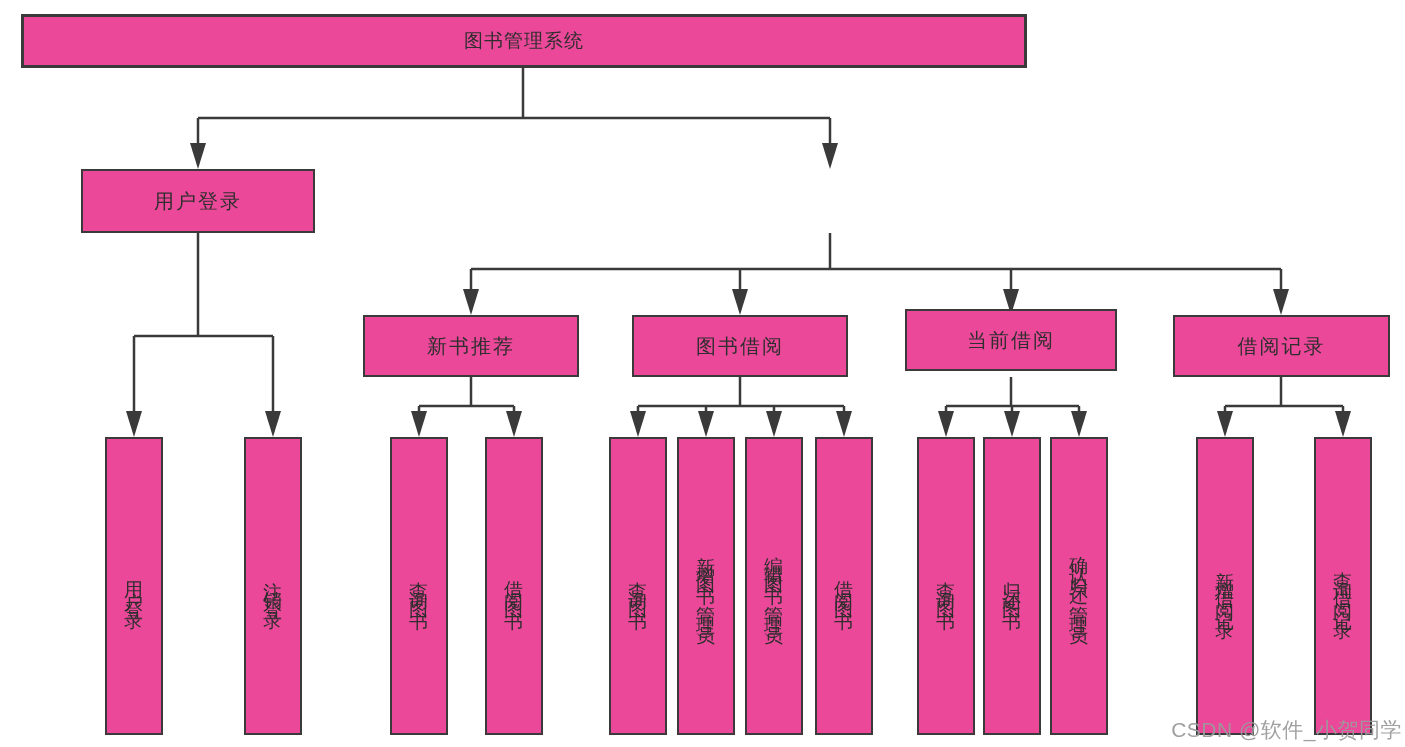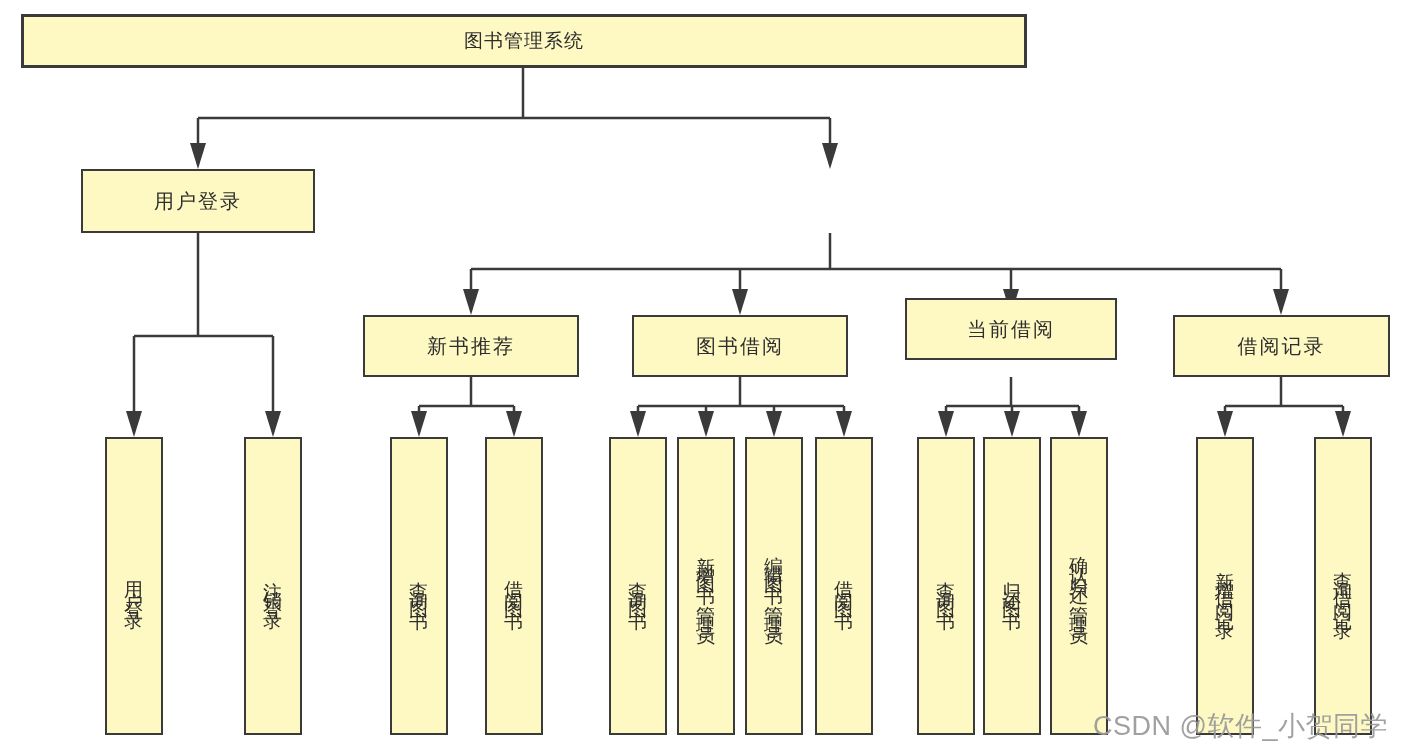--- a/index.html
+++ b/index.html
@@ -17,21 +17,21 @@
   }
   svg.connectors {
     position: absolute;
     left: 0; top: 0;
     width: 1405px;
     height: 747px;
   }
   .node {
     position: absolute;
     box-sizing: border-box;
-    background: #fef9c3;
+    background: #ec4899;
     border: 2px solid #3a3a3a;
     display: flex;
     align-items: center;
     justify-content: center;
     color: #2e2e2e;
   }
   .node.root {
     border-width: 3px;
   }
   .node.h span {
@@ -46,23 +46,23 @@
   .node.v span {
     writing-mode: vertical-rl;
     text-orientation: mixed;
     font-size: 19px;
     line-height: 1;
     letter-spacing: 10px;
     white-space: nowrap;
   }
   .watermark {
     position: absolute;
-    right: 17px;
+    right: 3px;
     bottom: 3px;
-    font-size: 27px;
+    font-size: 21px;
     letter-spacing: 0.5px;
     color: rgba(155, 155, 155, 0.95);
     white-space: nowrap;
     z-index: 5;
   }
 </style>
 </head>
 <body>
 
 <div class="stage">
@@ -143,21 +143,21 @@
   <div class="node h" style="left:81px; top:169px; width:234px; height:64px;">
     <span>用户登录</span>
   </div>
 
   <div class="node h" style="left:363px; top:315px; width:216px; height:62px;">
     <span>新书推荐</span>
   </div>
   <div class="node h" style="left:632px; top:315px; width:216px; height:62px;">
     <span>图书借阅</span>
   </div>
-  <div class="node h" style="left:905px; top:298px; width:212px; height:62px;">
+  <div class="node h" style="left:905px; top:309px; width:212px; height:62px;">
     <span>当前借阅</span>
   </div>
   <div class="node h" style="left:1173px; top:315px; width:217px; height:62px;font-family:Liberation Serif, serif;">
     <span>借阅记录</span>
   </div>
 
   <div class="node v" style="left:105px; top:437px; width:58px; height:298px;">
     <span>用户登录</span>
   </div>
   <div class="node v" style="left:244px; top:437px; width:58px; height:298px;">

